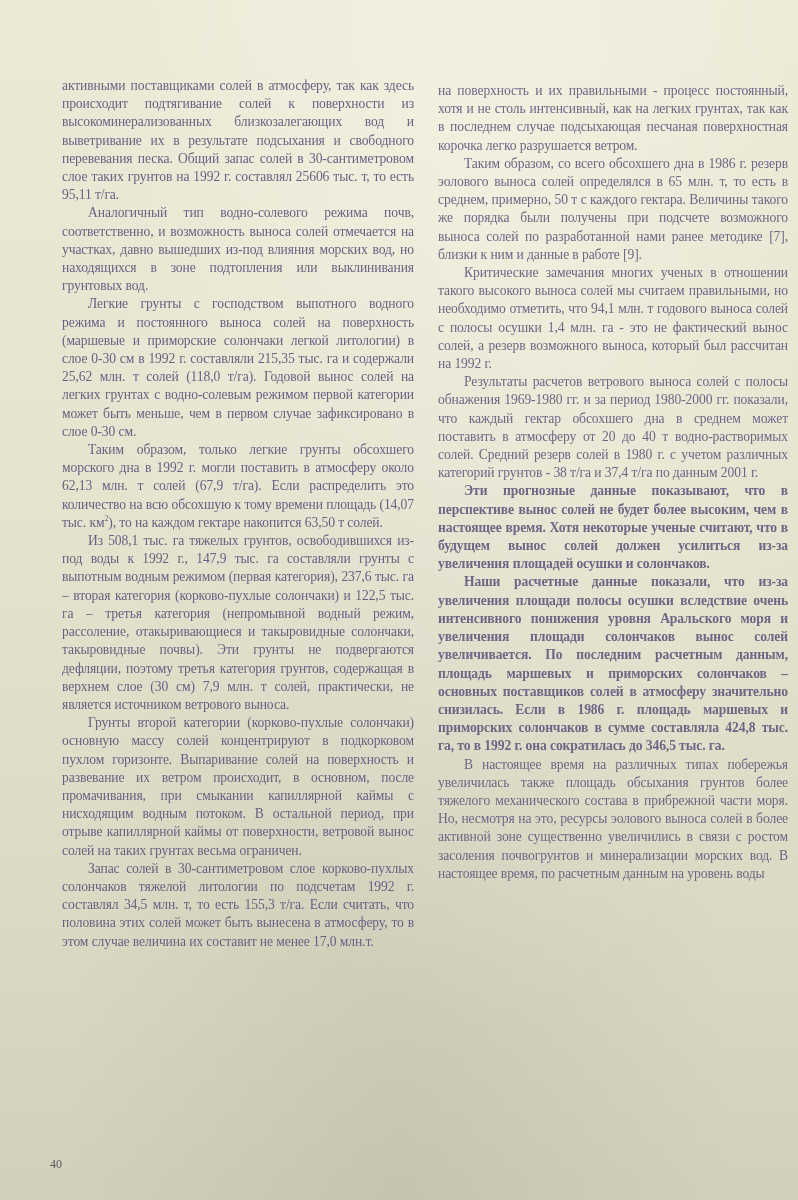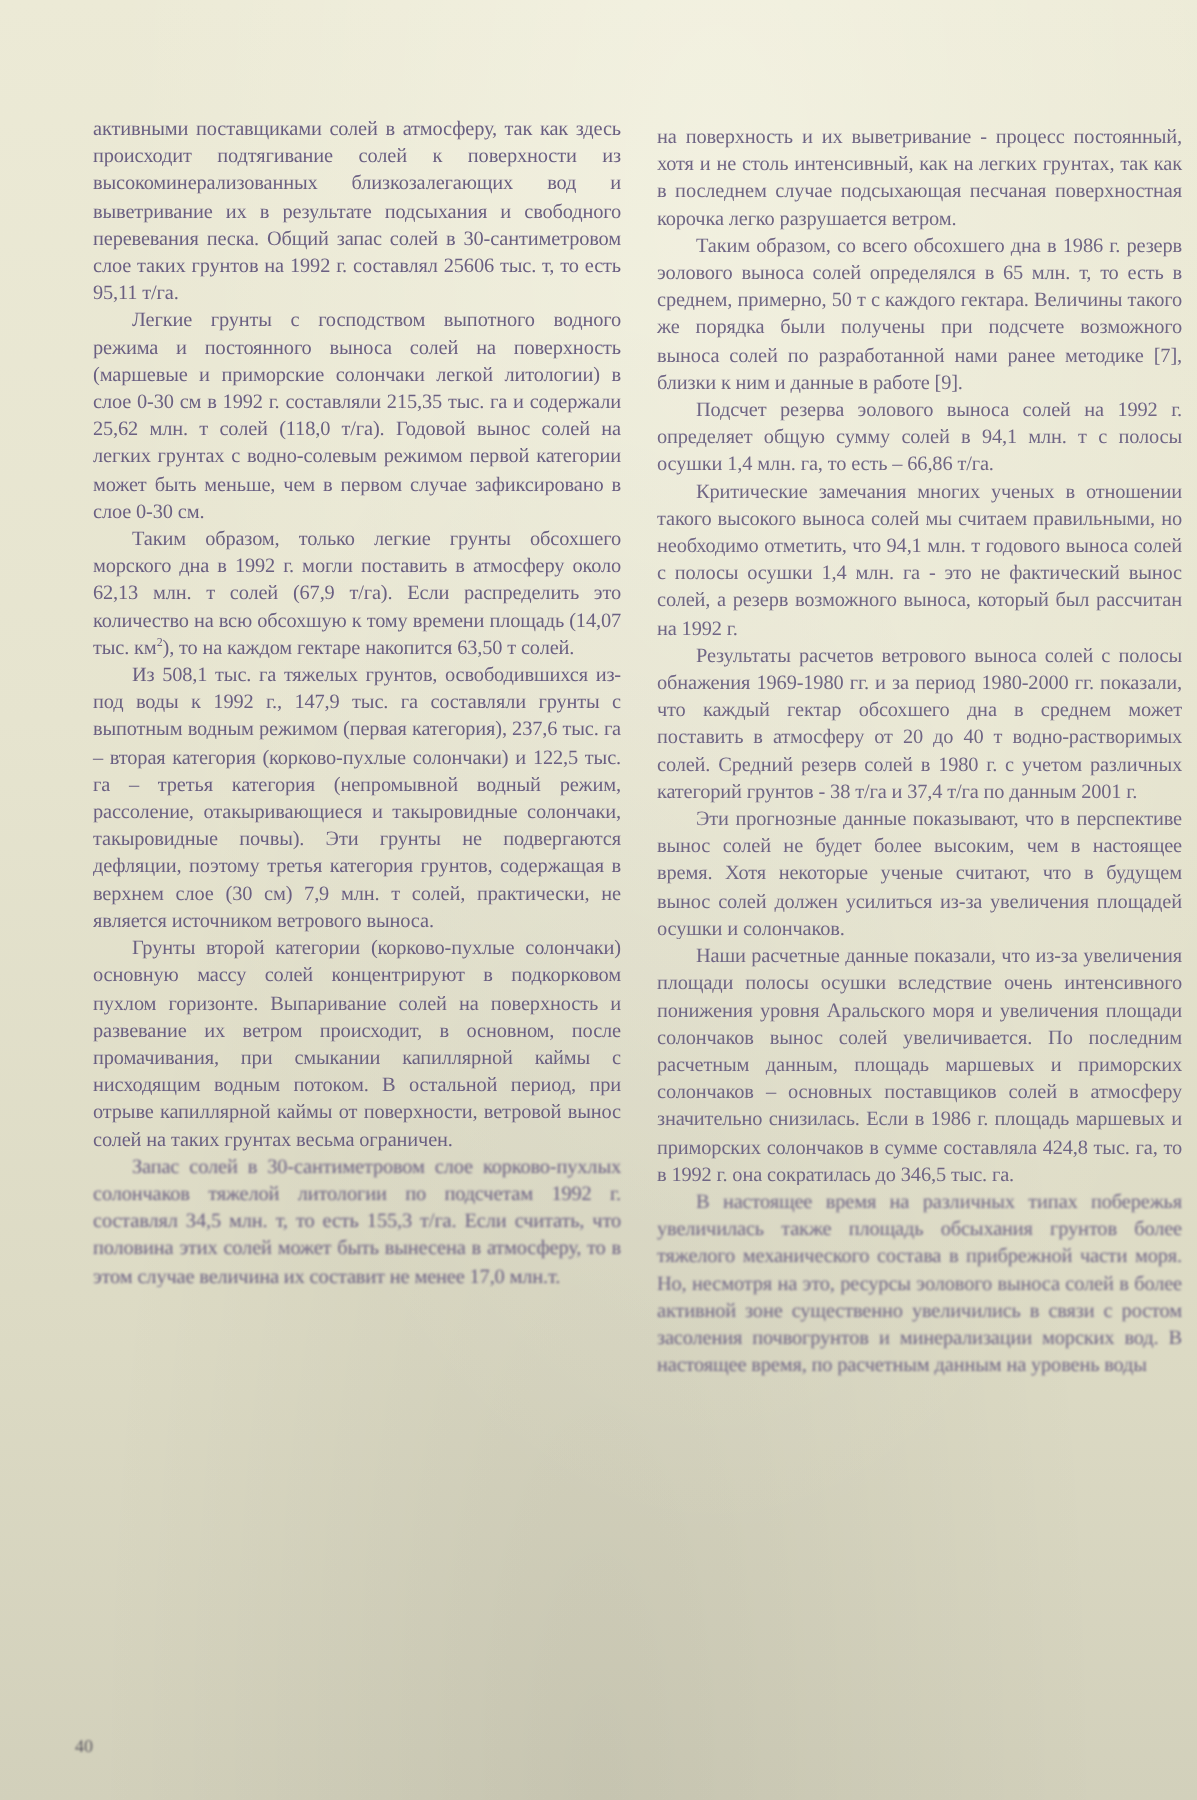--- a/index.html
+++ b/index.html
@@ -19,46 +19,46 @@
     font-size: 13.6px; line-height: 18.2px;
     color: #6a5f82; text-align: justify;
     letter-spacing: -0.1px;
   }
   .col-left  { left: 62px;  width: 352px; top: 77px; }
   .col-right { left: 438px; width: 350px; top: 82px; color: #6f6585; }
   .column p { margin: 0; text-indent: 26px; hyphens: manual; }
   .column p.cont { text-indent: 0; }
   .col-left .blur2 { filter: blur(0.35px); }
   .col-left .blur3 { filter: blur(0.55px); }
-  .col-right .blur2 { filter: blur(0.35px); }
+  .col-right .blur2 { filter: blur(0.35px); font-weight: bold; }
   .col-right .blur3 { filter: blur(0.6px); }
   .page-number {
     position: absolute; left: 50px; top: 1157px;
     font-size: 12px; color: #5d5a62; filter: blur(0.6px);
   }
   sup { font-size: 8px; line-height: 0; }
 </style>
 </head>
 <body>
 
 <div class="page">
 
   <div class="column col-left">
     <p class="cont">активными поставщиками солей в атмосферу, так как здесь происходит подтягивание солей к поверхности из высокоминерализованных близкозалегающих вод и выветривание их в результате подсыхания и свободного перевевания песка. Общий запас солей в 30-сантиметровом слое таких грунтов на 1992 г. составлял 25606 тыс. т, то есть 95,11 т/га.</p>
+    <p>Аналогичный тип водно-солевого режима почв, соответственно, и возможность выноса солей отмечается на участках, давно вышедших из-под влияния морских вод, но находящихся в зоне подтопления или выклинивания грунтовых вод.</p>
     <p>Легкие грунты с господством выпотного водного режима и постоянного выноса солей на поверхность (маршевые и приморские солончаки легкой литологии) в слое 0-30 см в 1992 г. составляли 215,35 тыс. га и содержали 25,62 млн. т солей (118,0 т/га). Годовой вынос солей на легких грунтах с водно-солевым режимом первой категории может быть меньше, чем в первом случае зафиксировано в слое 0-30 см.</p>
     <p><span>Таким образом, только легкие грунты обсохшего морского дна в 1992 г. могли поставить в атмосферу около 62,13 млн. т солей (67,9 т/га). Если распределить это количество на всю обсохшую к тому времени площадь (14,07 тыс. км</span><sup>2</sup><span>), то на каждом гектаре накопится 63,50 т солей.</span></p>
     <p class="blur2">Из 508,1 тыс. га тяжелых грунтов, освободившихся из-под воды к 1992 г., 147,9 тыс. га составляли грунты с выпотным водным режимом (первая категория), 237,6 тыс. га – вторая категория (корково-пухлые солончаки) и 122,5 тыс. га – третья категория (непромывной водный режим, рассоление, отакыривающиеся и такыровидные солончаки, такыровидные почвы). Эти грунты не подвергаются дефляции, поэтому третья категория грунтов, содержащая в верхнем слое (30 см) 7,9 млн. т солей, практически, не является источником ветрового выноса.</p>
     <p class="blur2">Грунты второй категории (корково-пухлые солончаки) основную массу солей концентрируют в подкорковом пухлом горизонте. Выпаривание солей на поверхность и развевание их ветром происходит, в основном, после промачивания, при смыкании капиллярной каймы с нисходящим водным потоком. В остальной период, при отрыве капиллярной каймы от поверхности, ветровой вынос солей на таких грунтах весьма ограничен.</p>
     <p class="blur3">Запас солей в 30-сантиметровом слое корково-пухлых солончаков тяжелой литологии по подсчетам 1992 г. составлял 34,5 млн. т, то есть 155,3 т/га. Если считать, что половина этих солей может быть вынесена в атмосферу, то в этом случае величина их составит не менее 17,0 млн.т.</p>
   </div>
 
   <div class="column col-right">
-    <p class="cont">на поверхность и их выветривание - процесс постоянный, хотя и не столь интенсивный, как на легких грунтах, так как в последнем случае подсыхающая песчаная поверхностная корочка легко разрушается ветром.</p>
+    <p class="cont">на поверхность и их правильными - процесс постоянный, хотя и не столь интенсивный, как на легких грунтах, так как в последнем случае подсыхающая песчаная поверхностная корочка легко разрушается ветром.</p>
     <p>Таким образом, со всего обсохшего дна в 1986 г. резерв эолового выноса солей определялся в 65 млн. т, то есть в среднем, примерно, 50 т с каждого гектара. Величины такого же порядка были получены при подсчете возможного выноса солей по разработанной нами ранее методике [7], близки к ним и данные в работе [9].</p>
-    <p>Подсчет резерва эолового выноса солей на 1992 г. определяет общую сумму солей в 94,1 млн. т с полосы осушки 1,4 млн. га, то есть – 66,86 т/га.</p>
     <p>Критические замечания многих ученых в отношении такого высокого выноса солей мы считаем правильными, но необходимо отметить, что 94,1 млн. т годового выноса солей с полосы осушки 1,4 млн. га - это не фактический вынос солей, а резерв возможного выноса, который был рассчитан на 1992 г.</p>
     <p>Результаты расчетов ветрового выноса солей с полосы обнажения 1969-1980 гг. и за период 1980-2000 гг. показали, что каждый гектар обсохшего дна в среднем может поставить в атмосферу от 20 до 40 т водно-растворимых солей. Средний резерв солей в 1980 г. с учетом различных категорий грунтов - 38 т/га и 37,4 т/га по данным 2001 г.</p>
     <p class="blur2">Эти прогнозные данные показывают, что в перспективе вынос солей не будет более высоким, чем в настоящее время. Хотя некоторые ученые считают, что в будущем вынос солей должен усилиться из-за увеличения площадей осушки и солончаков.</p>
     <p class="blur2">Наши расчетные данные показали, что из-за увеличения площади полосы осушки вследствие очень интенсивного понижения уровня Аральского моря и увеличения площади солончаков вынос солей увеличивается. По последним расчетным данным, площадь маршевых и приморских солончаков – основных поставщиков солей в атмосферу значительно снизилась. Если в 1986 г. площадь маршевых и приморских солончаков в сумме составляла 424,8 тыс. га, то в 1992 г. она сократилась до 346,5 тыс. га.</p>
     <p class="blur3">В настоящее время на различных типах побережья увеличилась также площадь обсыхания грунтов более тяжелого механического состава в прибрежной части моря. Но, несмотря на это, ресурсы эолового выноса солей в более активной зоне существенно увеличились в связи с ростом засоления почвогрунтов и минерализации морских вод. В настоящее время, по расчетным данным на уровень воды</p>
   </div>
 
   <div class="page-number">40</div>
 </div>
 

